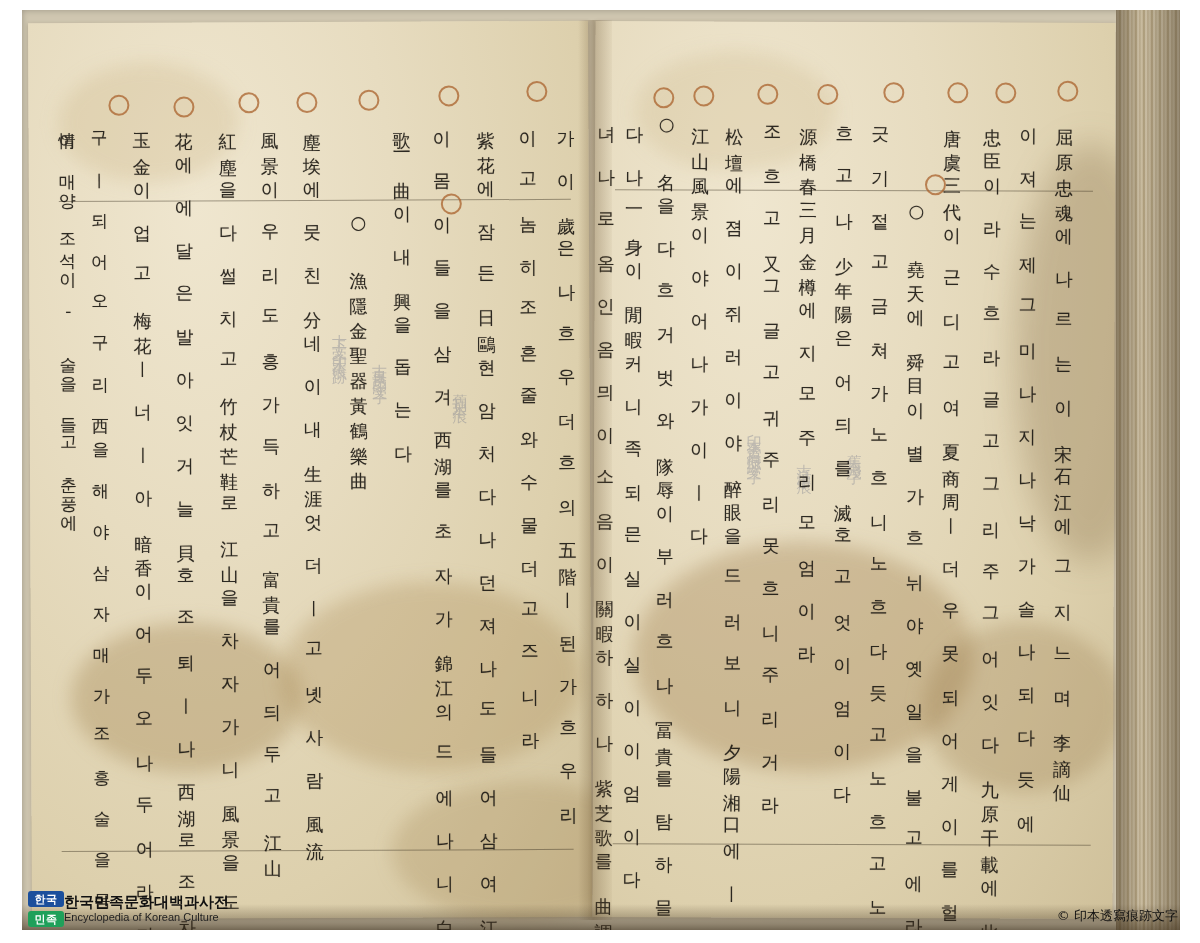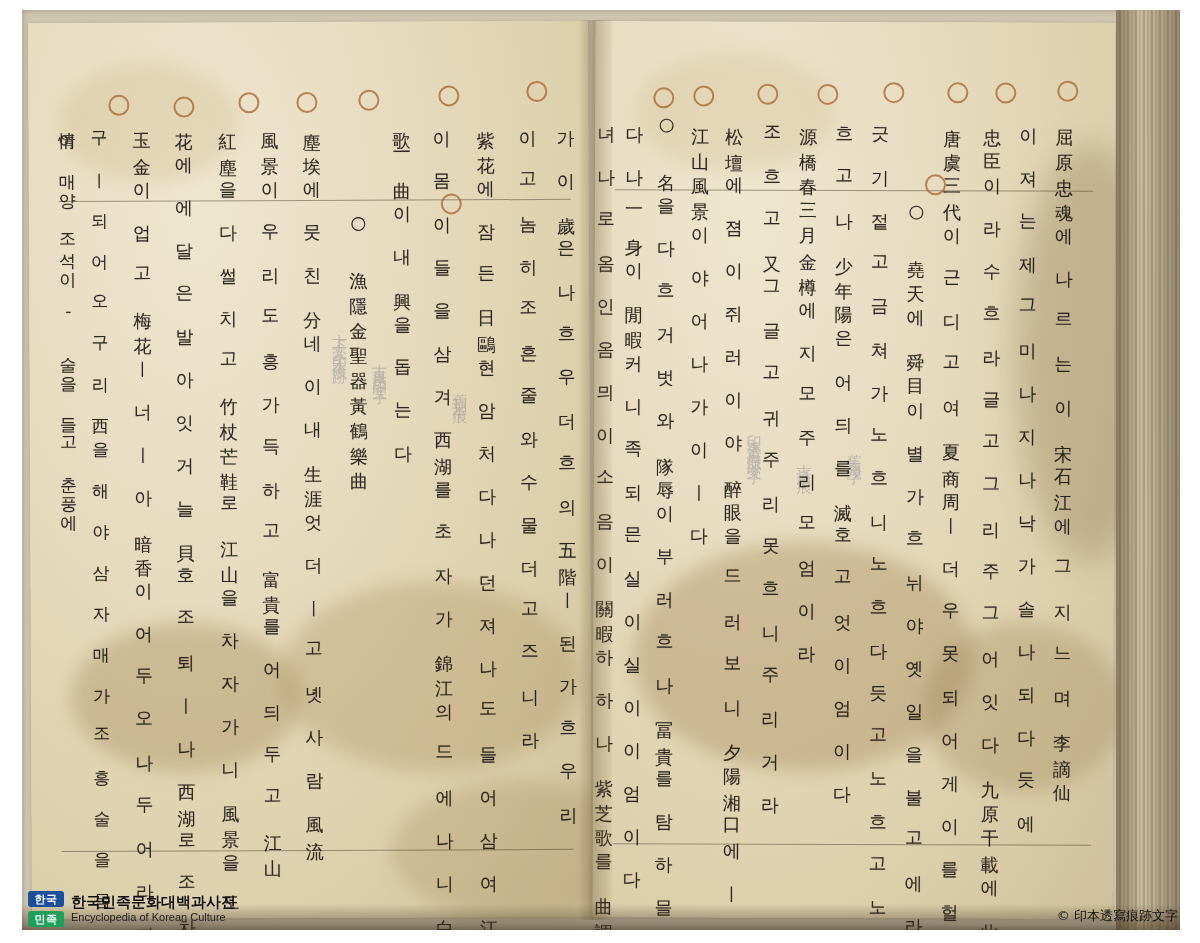--- a/index.html
+++ b/index.html
@@ -162,21 +162,20 @@
     pointer-events: none;
   }
 
   
   .wm-left {
     position: absolute;
     left: 28px;
     bottom: 16px;
     display: flex;
     align-items: center;
-    gap: 7px;
     z-index: 40;
   }
   .wm-logo {
     width: 36px;
     height: 36px;
     display: flex;
     flex-direction: column;
     justify-content: space-between;
   }
   .wm-logo .lg-top,

